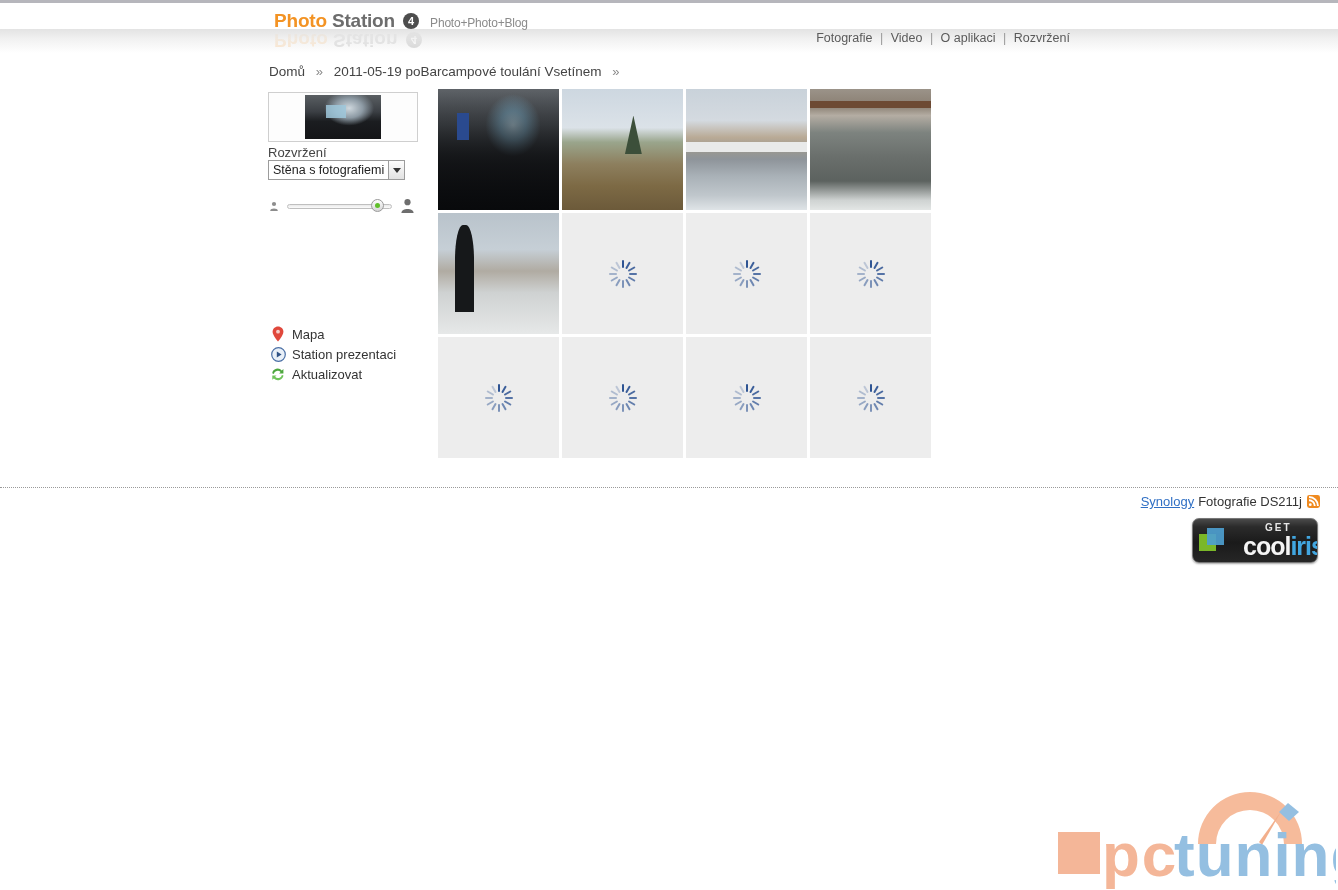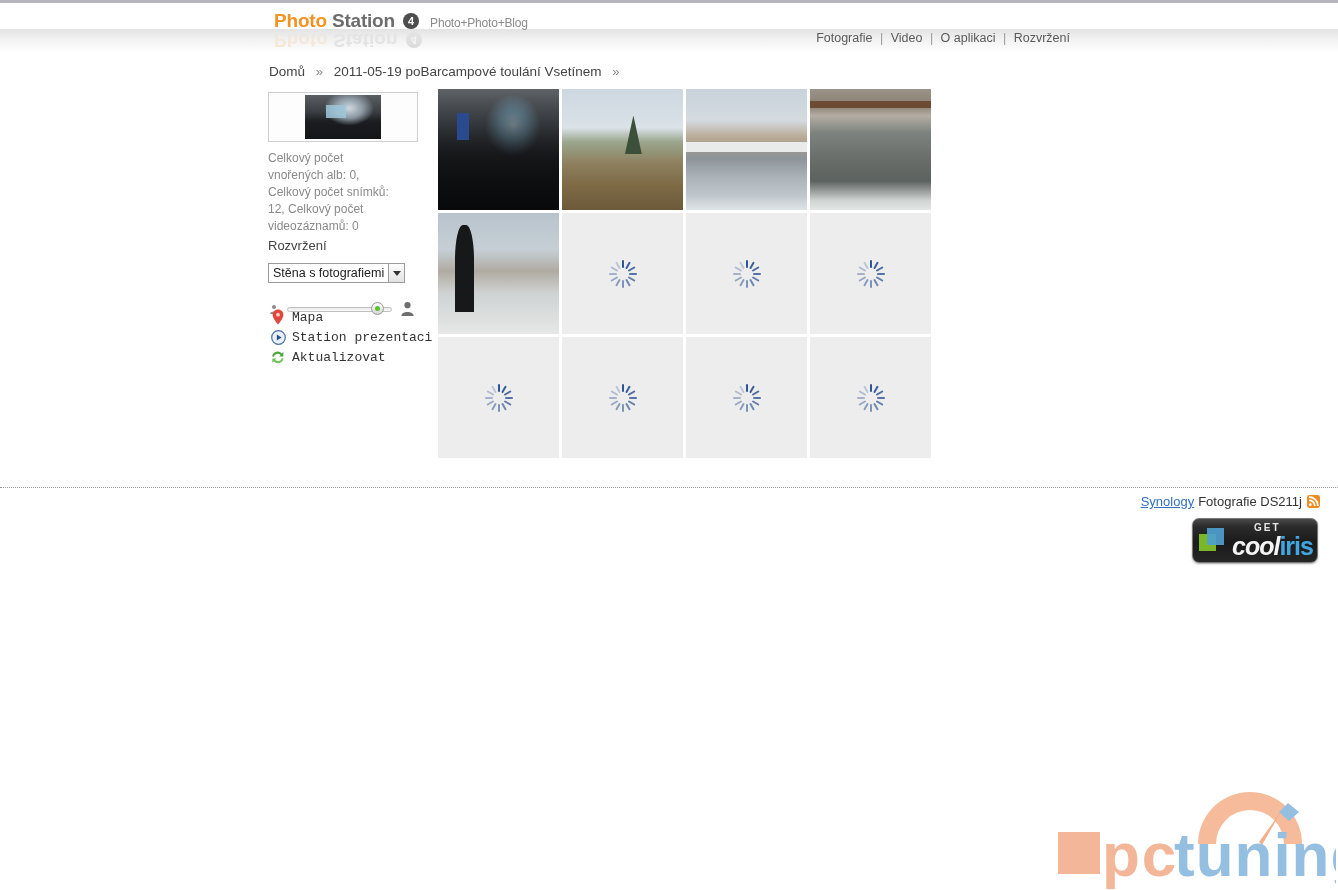--- a/index.html
+++ b/index.html
@@ -117,21 +117,21 @@
     margin-top: 8px;
     font-size: 12px; color: #8a8a8a;
     line-height: 17px;
     width: 132px;
   }
   #layout-label {
     margin-top: 3px;
     font-size: 13px; color: #444;
   }
   #layout-select-wrap {
-    margin-top: 10px;
+    margin-top: 0;
     display: inline-flex; align-items: stretch;
     border: 1px solid #9c9c9c;
     background: #fff;
     height: 18px;
   }
   #layout-select-value {
     padding: 0 4px;
     font-size: 12.5px; color: #222;
     line-height: 18px;
     white-space: nowrap;
@@ -181,23 +181,22 @@
   }
   #slider-handle::after {
     content: "";
     position: absolute; left: 3px; top: 3px;
     width: 5px; height: 5px; border-radius: 50%;
     background: #5fbf2a;
   }
 
   
   #actions {
-    position: absolute; left: 269px; top: 307px;
+    position: absolute; left: 269px; top: 324px;
     width: 170px;
-    font-family: Liberation Mono, monospace;
   }
   .action-link {
     display: flex; align-items: center;
     height: 20px;
     margin-bottom: 0px;
     font-size: 13px; color: #333;
     text-decoration: none;
     white-space: nowrap;
   }
   .action-icon {
@@ -328,32 +327,32 @@
     width: 17px; height: 17px;
     background: #7ab728;
   }
   #cooliris-squares .sq2 {
     position: absolute; left: 8px; top: 2px;
     width: 17px; height: 17px;
     background: #4d9ecf;
     opacity: .92;
   }
   #cooliris-text {
-    margin-left: 3px; line-height: 1;
+    margin-left: 14px; line-height: 1;
   }
   #cooliris-get {
     font-size: 10px; font-weight: bold; color: #e6e6e6;
     letter-spacing: 2px;
     margin-left: 22px;
   }
   #cooliris-word {
     font-size: 25px; font-weight: bold; letter-spacing: -1px;
     margin-top: 1px;
   }
-  #cooliris-word .cool { color: #f4f4f4; font-style: italic; }
+  #cooliris-word .cool { color: #f4f4f4; }
   #cooliris-word .iris { color: #41a6e0; }
 
   
   #pctuning {
     position: absolute; left: 1046px; top: 784px;
     width: 290px; height: 106px;
     opacity: .95;
     pointer-events: none;
   }
 </style>
@@ -393,21 +392,20 @@
   <a href="#">2011-05-19 poBarcampové toulání Vsetínem</a>
   <span class="chev">»</span>
 </div>
 
 <div id="sidebar">
 
   <div id="album-cover">
     <div id="album-cover-thumb"></div>
   </div>
 
-  <div id="album-stats">Celkový počet vnořených alb: 0, Celkový počet snímků: 12, Celkový počet videozáznamů: 0</div>
 
   <div id="layout-label">Rozvržení</div>
 
   <div id="layout-select-wrap">
     <div id="layout-select-value">Stěna s fotografiemi</div>
     <div id="layout-select-arrow">
         <span></span>
       </div>
   </div>
 

